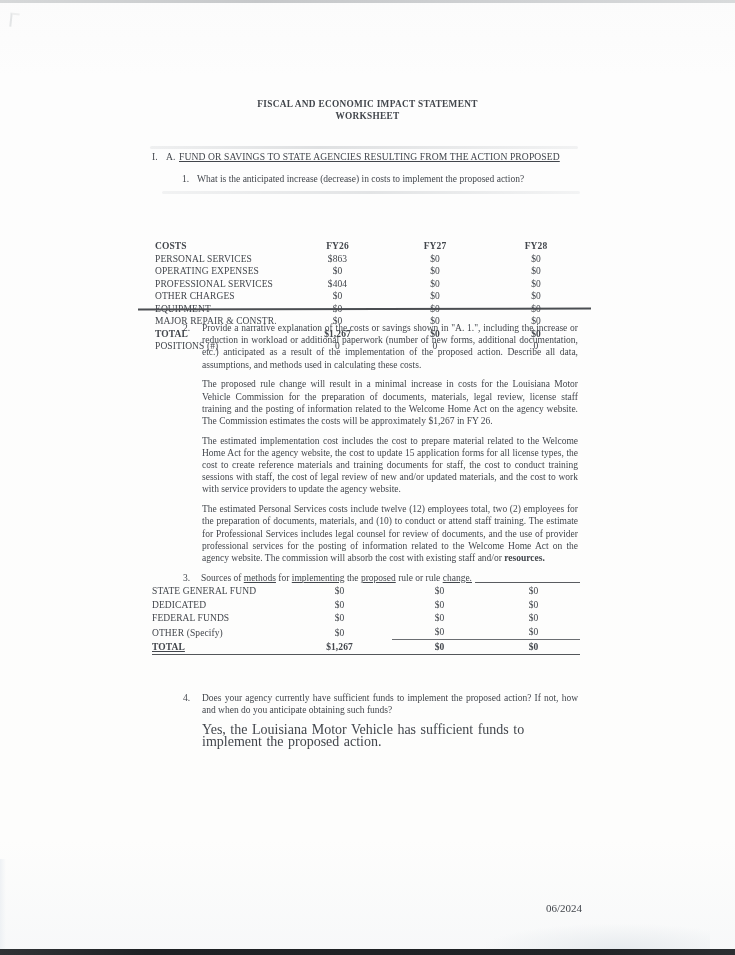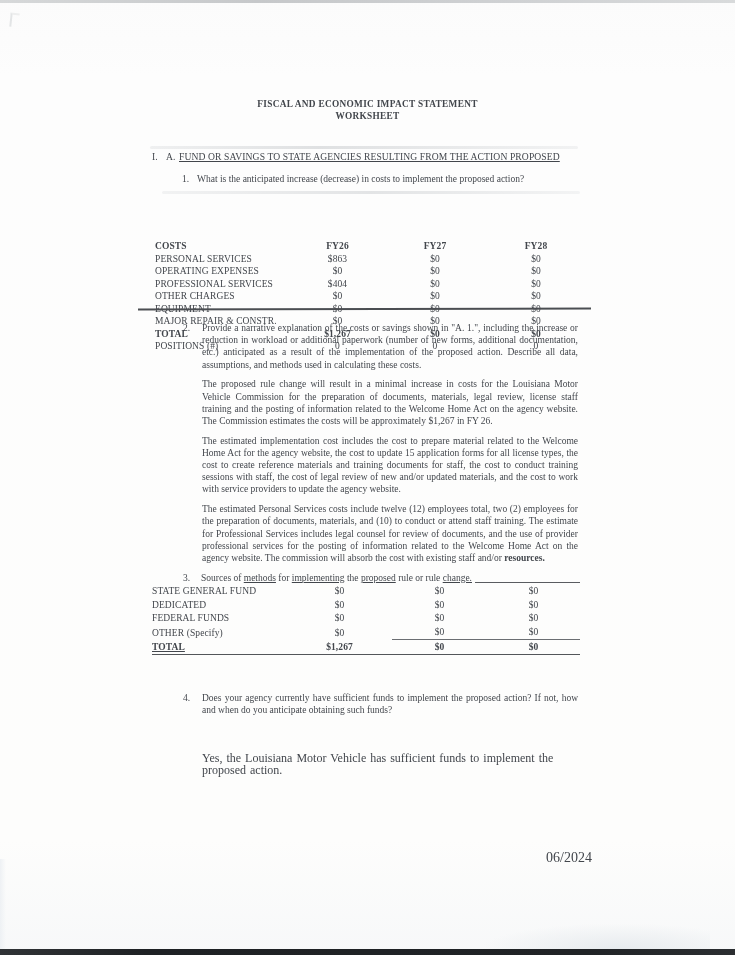--- a/index.html
+++ b/index.html
@@ -41,23 +41,23 @@
   .q2 .qnum { width:19px; }
   .q2 .qbody { width:376px; }
   .q2 p { margin:0 0 7.5px 0; text-align:justify; }
   .q2 p:last-child { margin-bottom:0; }
   .q3 { top:572px; left:183px; width:397px; }
   .q3 .qnum { width:18px; }
   .q3-tail { flex:1 1 auto; height:10px; border-bottom:1.2px solid #595c60; margin-left:3px; }
   .q4 { top:692px; left:183px; width:395px; }
   .q4 .qnum { width:19px; }
   .q4 .qtext { width:376px; text-align:justify; }
-  .answer { position:absolute; top:752px; left:202px; width:378px; font-size:12px;
+  .answer { position:absolute; top:724px; left:202px; width:378px; font-size:14px;
     line-height:12.2px; word-spacing:1px; }
-  .footer { position:absolute; top:850px; left:546px; font-size:14px; }
+  .footer { position:absolute; top:902px; left:546px; font-size:11px; }
   .u { text-decoration:underline; }
   .b { font-weight:bold; }
   
   .tbl { position:absolute; border-collapse:collapse; font-size:9.5px; letter-spacing:.1px; color:#42464c; }
   .tbl th, .tbl td { padding:0; font-weight:normal; white-space:nowrap; text-align:center; vertical-align:middle; }
   .tbl th:first-child, .tbl td:first-child { text-align:left; }
   .tbl .t-head th { font-weight:bold; }
   .costs { top:196px; left:155px; width:437px;margin-top:44px; }
   .costs th, .costs td { height:12.5px;text-align:center; }
   .funding { top:584px; left:152px; width:428px; }

